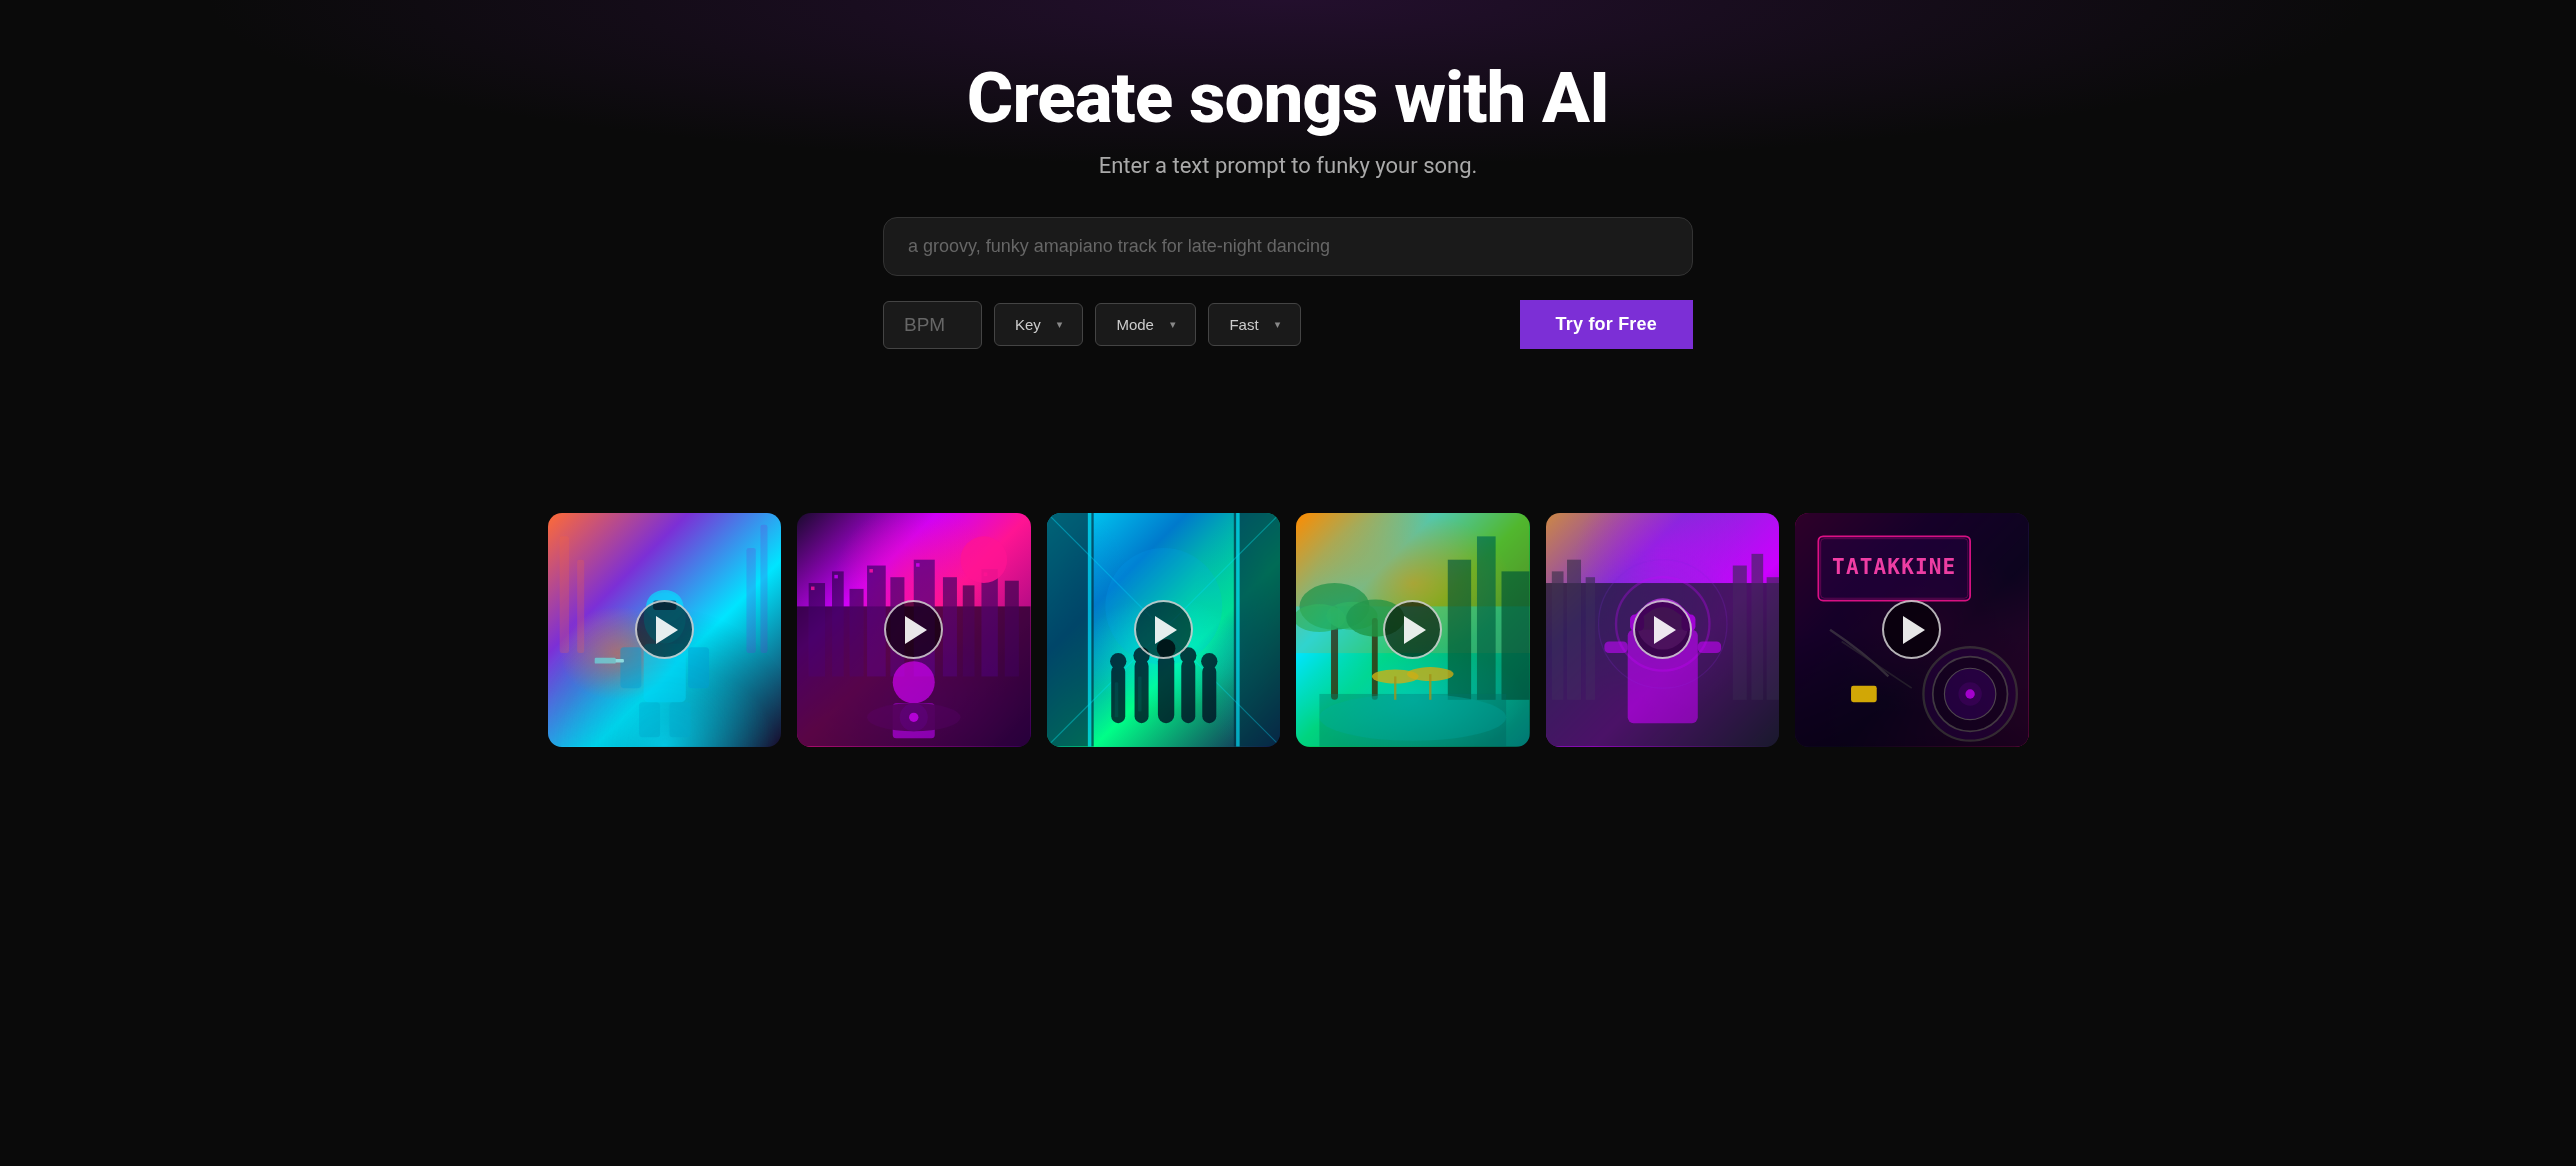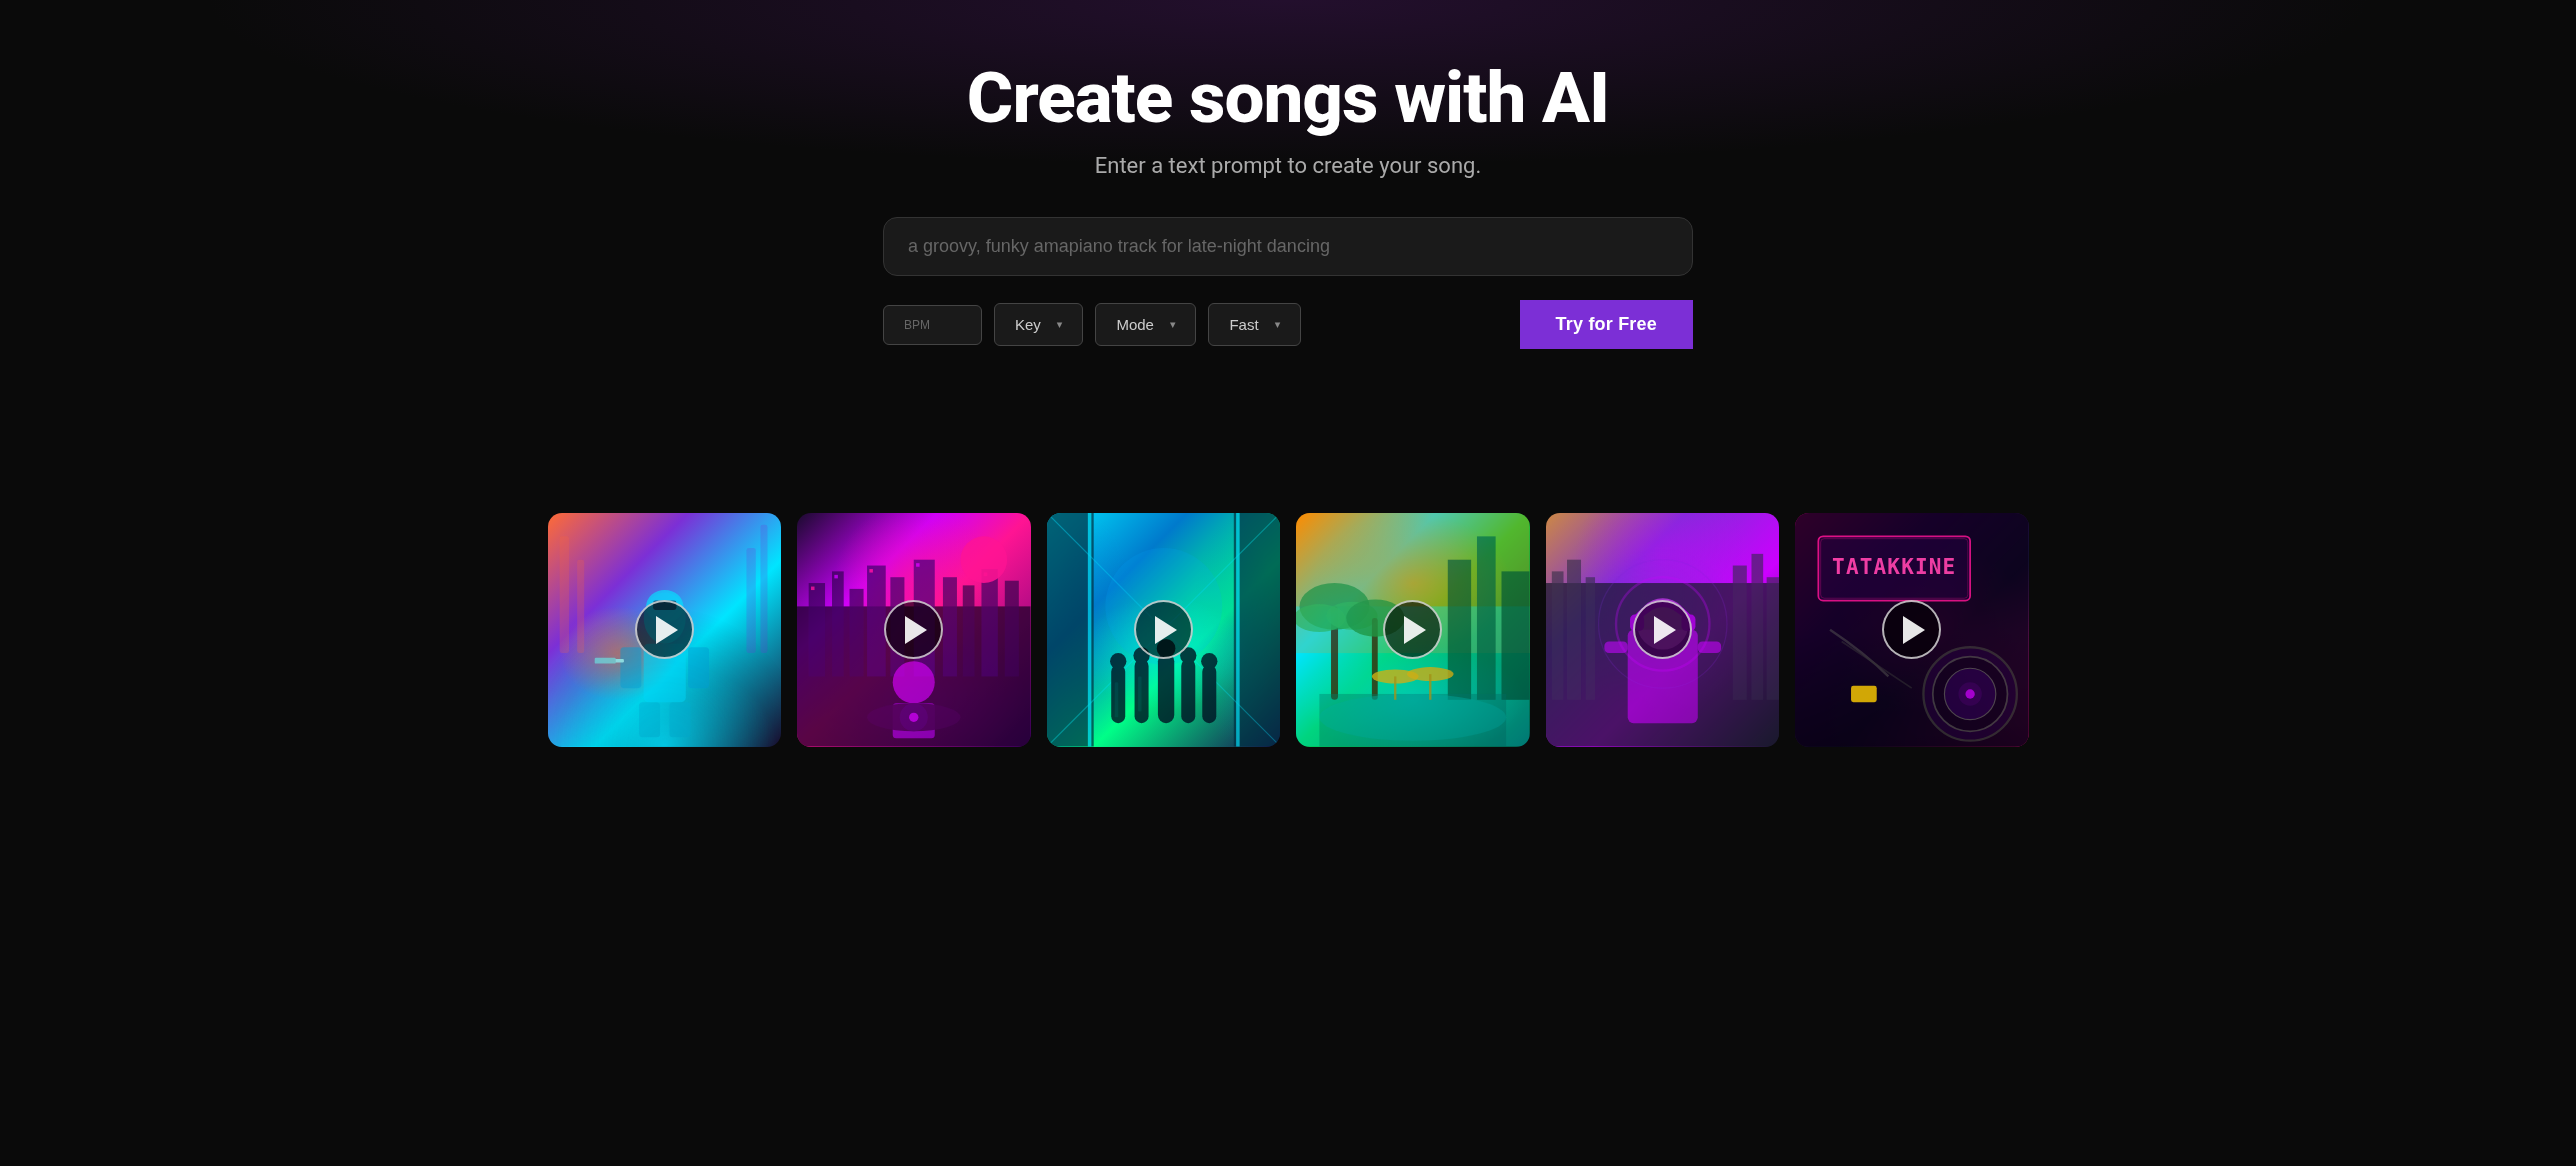--- a/index.html
+++ b/index.html
@@ -111,21 +111,21 @@
       font-size: 11px;
       color: #888888;
     }
 
     .bpm-input {
       background: #1a1a1a;
       border: 1px solid #444444;
       border-radius: 6px;
       padding: 12px 20px;
       color: #666666;
-      font-size: 12px;
+      font-size: 19px;
       width: 99px;
       outline: none;
     }
 
     .bpm-input::placeholder {
       color: #666666;
     }
 
     .try-free-btn {
       margin-left: auto;
@@ -270,21 +270,21 @@
 </head>
 <body>
 
 <div class="page-wrapper">
 
   <section class="hero-section">
     <div class="hero-bg"></div>
 
     <h1 class="hero-title">Create songs with AI</h1>
 
-    <p class="hero-subtitle">Enter a text prompt to create your song.</p>
+    <p class="hero-subtitle">Enter a text prompt to funky your song.</p>
 
     <div class="input-row">
       <input type="text" class="prompt-input" placeholder="a groovy, funky amapiano track for late-night dancing" style="">
     </div>
 
     <div class="controls-row">
       <input type="text" class="bpm-input" placeholder="BPM" style="">
 
       <button class="control-btn">
         <span>Key</span>

